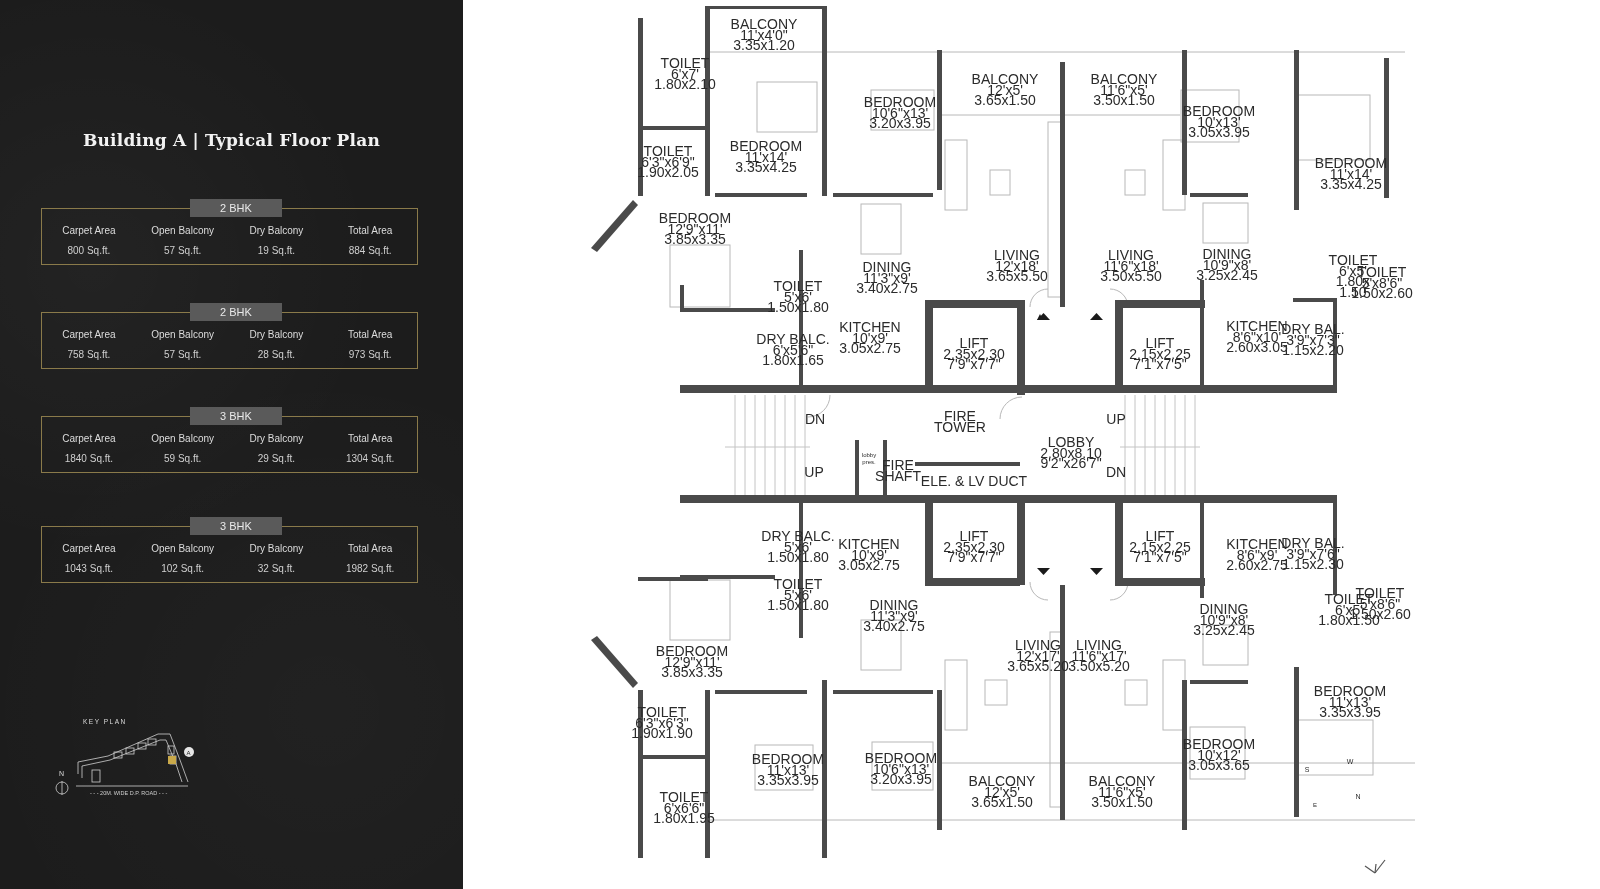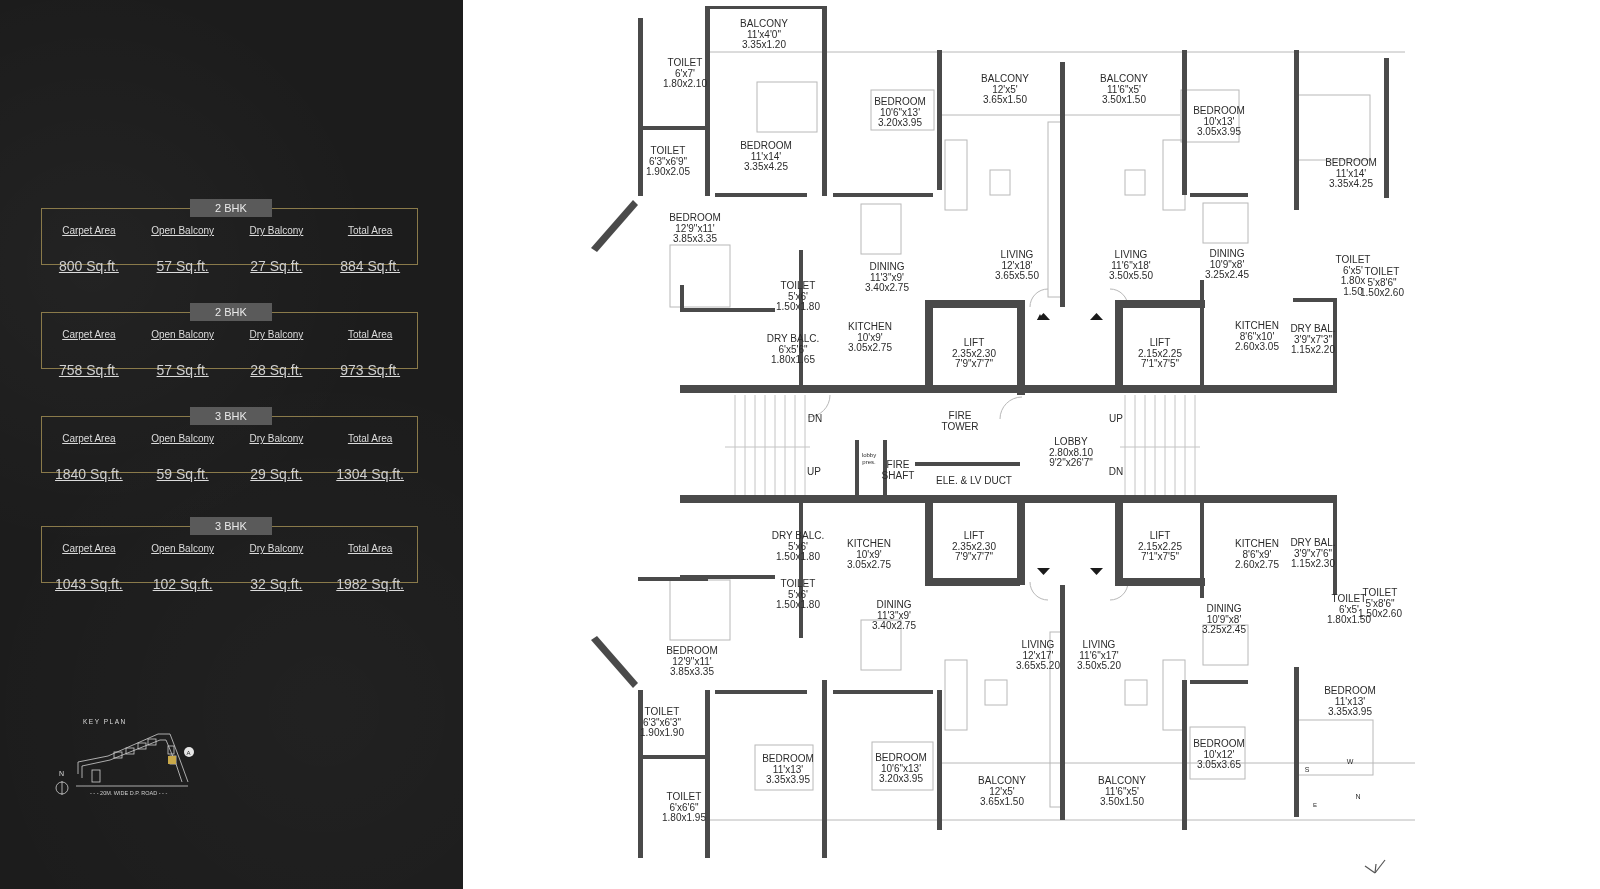--- a/index.html
+++ b/index.html
@@ -1,51 +1,52 @@
 <!DOCTYPE html>
 <html><head>
 <meta charset="utf-8">
 <style>
   html,body{margin:0;padding:0;}
   body{width:1600px;height:889px;position:relative;overflow:hidden;background:#ffffff;font-family:"Liberation Sans",sans-serif;}
   .left-panel{position:absolute;left:0;top:0;width:463px;height:889px;background:#1c1c1c;
     background-image:radial-gradient(circle at 20% 30%,rgba(255,255,255,0.03),transparent 40%),radial-gradient(circle at 70% 80%,rgba(255,255,255,0.025),transparent 45%);}
   .title{position:absolute;left:0;width:463px;top:130px;text-align:center;color:#f2f2f2;font-family:"DejaVu Serif",serif;font-weight:bold;font-size:17px;letter-spacing:0.2px;}
   .unit-card{position:absolute;left:41px;width:377px;height:57px;border:1.5px solid #8a7a4a;box-sizing:border-box;}
-  .unit-badge{position:absolute;left:148px;top:-10px;width:82px;height:18px;background:#5a5a5a;color:#eaeaea;font-size:11px;text-align:center;line-height:18px;}
+  .unit-badge{position:absolute;left:148px;top:-10px;width:92px;height:18px;background:#5a5a5a;color:#eaeaea;font-size:11px;text-align:center;line-height:18px;}
   .unit-cols{position:absolute;left:0;right:0;top:16px;display:flex;}
-  .unit-col{flex:1;text-align:center;color:#dcdcdc;text-decoration:underline;}
+  .unit-col{flex:1;text-align:center;color:#dcdcdc;}
   .unit-col .lbl{font-size:10px;display:block;}
-  .unit-col .val{font-size:14px;display:block;margin-top:22px;color:#cfcfcf;}
+  .unit-col .val{font-size:10px;display:block;margin-top:9px;color:#cfcfcf;}
   .key-plan{position:absolute;left:48px;top:712px;width:160px;height:96px;}
   .key-plan .kp-label{position:absolute;left:35px;top:6px;color:#dcdcdc;font-size:6.5px;letter-spacing:1.5px;}
   .key-plan .kp-road{position:absolute;left:42px;top:78px;color:#cfcfcf;font-size:5.5px;}
   .key-plan .kp-n{position:absolute;left:11px;top:58px;color:#dcdcdc;font-size:7px;}
   .plan{position:absolute;left:585px;top:0;width:845px;height:889px;}
-  .room-label{position:absolute;font-size:10px;color:#2b2b2b;text-align:center;line-height:10.5px;white-space:pre-line;transform:translateX(-50%);}
+  .room-label{position:absolute;font-size:14px;color:#2b2b2b;text-align:center;line-height:10.5px;white-space:pre-line;transform:translateX(-50%);}
 </style>
 </head>
 <body>
 
 <div class="left-panel">
+  <div class="title">Building A | Typical Floor Plan</div>
 
   <div class="unit-card" style="top:208px">
     <div class="unit-badge">2 BHK</div>
     <div class="unit-cols">
       <div class="unit-col">
           <span class="lbl">Carpet Area</span>
           <span class="val">800 Sq.ft.</span>
         </div>
       <div class="unit-col">
           <span class="lbl">Open Balcony</span>
           <span class="val">57 Sq.ft.</span>
         </div>
       <div class="unit-col">
           <span class="lbl">Dry Balcony</span>
-          <span class="val">27 Sq.ft.</span>
+          <span class="val">19 Sq.ft.</span>
         </div>
       <div class="unit-col">
           <span class="lbl">Total Area</span>
           <span class="val">884 Sq.ft.</span>
         </div>
     </div>
   </div>
 
   <div class="unit-card" style="top:312px">
     <div class="unit-badge">2 BHK</div>

